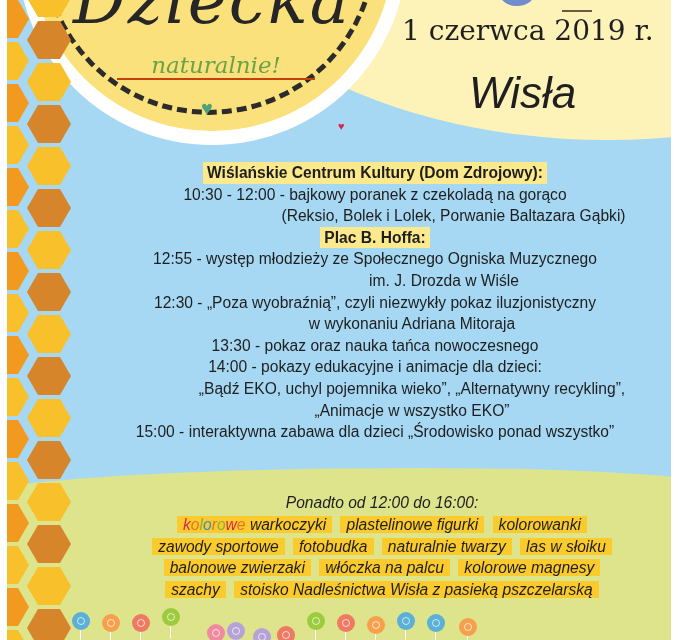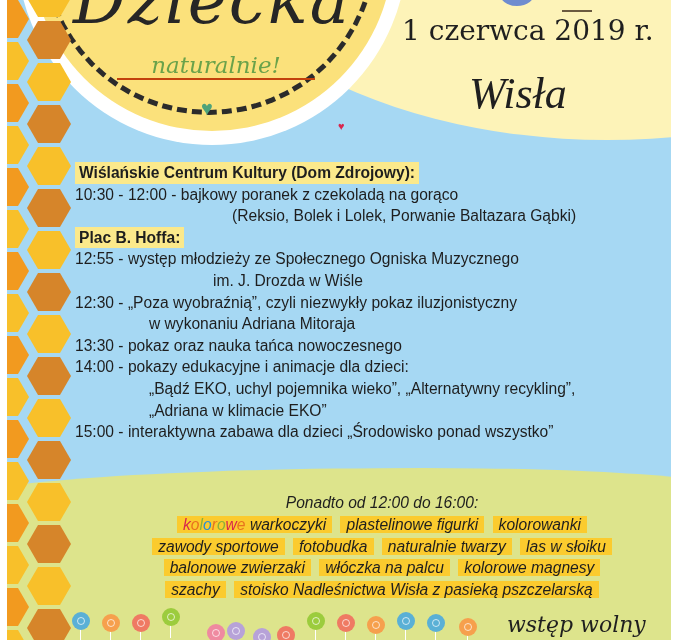--- a/index.html
+++ b/index.html
@@ -58,38 +58,38 @@
   }
   #bee-legs {
     position: absolute; left: 555px; top: 0; width: 30px; height: 10px;
     border-bottom: 2px solid #6b5a3f;
   }
   #event-date {
     position: absolute; left: 395px; top: 14px; font-family: "DejaVu Serif", serif;
     font-size: 28px; color: #1f1f1f; white-space: nowrap;
   }
   #event-place {
-    position: absolute; left: 462px; top: 68px; font-family: Liberation Serif, serif;
+    position: absolute; left: 462px; top: 68px; font-family: Liberation Sans, sans-serif;
     font-style: italic; font-size: 44px; color: #1f1f1f;
   }
   
   #honeycomb { position: absolute; left: 0; top: 0; width: 70px; height: 640px; }
   .hex {
     position: absolute; width: 44px; height: 38px;
     clip-path: polygon(25% 0, 75% 0, 100% 50%, 75% 100%, 25% 100%, 0 50%);
   }
   
   #program {
     position: absolute; left: 68px; top: 162px; width: 600px;
     font-size: 15.6px; color: #1e1e1e; line-height: 21.6px;
   }
   .venue {
     display: inline-block; background: #fbe98b; padding: 0 4px; font-weight: bold;
   }
-  .row { white-space: nowrap; }
+  .row { white-space: nowrap; text-align: center; }
   .indent1 { padding-left: 138px; }
   .indent2 { padding-left: 74px; }
   
   #extras {
     position: absolute; left: 80px; top: 492px; width: 590px; text-align: center;
     font-size: 15.6px; color: #1e1e1e; line-height: 21.8px; font-style: italic;
   }
   .chip { background: #fbcb2e; padding: 0 6px; margin: 0 2px; }
   #extras-title { margin-bottom: 0; }
   .rainbow span { background: none; }
@@ -187,21 +187,21 @@
     <div class="row">
       <span>13:30 -</span>
       <span>pokaz oraz nauka tańca nowoczesnego</span>
     </div>
 
     <div class="row">
       <span>14:00 -</span>
       <span>pokazy edukacyjne i animacje dla dzieci:</span>
     </div>
     <div class="row indent2">„Bądź EKO, uchyl pojemnika wieko”, „Alternatywny recykling”,</div>
-    <div class="row indent2">„Adriana w klimacie EKO”</div>
+    <div class="row indent2">„Animacje w wszystko EKO”</div>
 
     <div class="row">
       <span>15:00 -</span>
       <span>interaktywna zabawa dla dzieci „Środowisko ponad wszystko”</span>
     </div>
   </div>
 
   <div id="extras">
     <div id="extras-title">Ponadto od 12:00 do 16:00:</div>
     <div>
@@ -246,14 +246,13 @@
       <div class="flower" style="left: 330px; top: 614px; background: rgb(239, 122, 99);"></div>
       <div class="stem" style="left: 368px; top: 632px;"></div>
       <div class="flower" style="left: 360px; top: 616px; background: rgb(246, 160, 77);"></div>
       <div class="stem" style="left: 398px; top: 628px;"></div>
       <div class="flower" style="left: 390px; top: 612px; background: rgb(90, 176, 214);"></div>
       <div class="stem" style="left: 428px; top: 630px;"></div>
       <div class="flower" style="left: 420px; top: 614px; background: rgb(90, 176, 214);"></div>
       <div class="stem" style="left: 460px; top: 634px;"></div>
       <div class="flower" style="left: 452px; top: 618px; background: rgb(246, 160, 77);"></div>
     </div>
-  <div id="entry">wstęp wolny</div>
 </div>
 
 </body></html>

